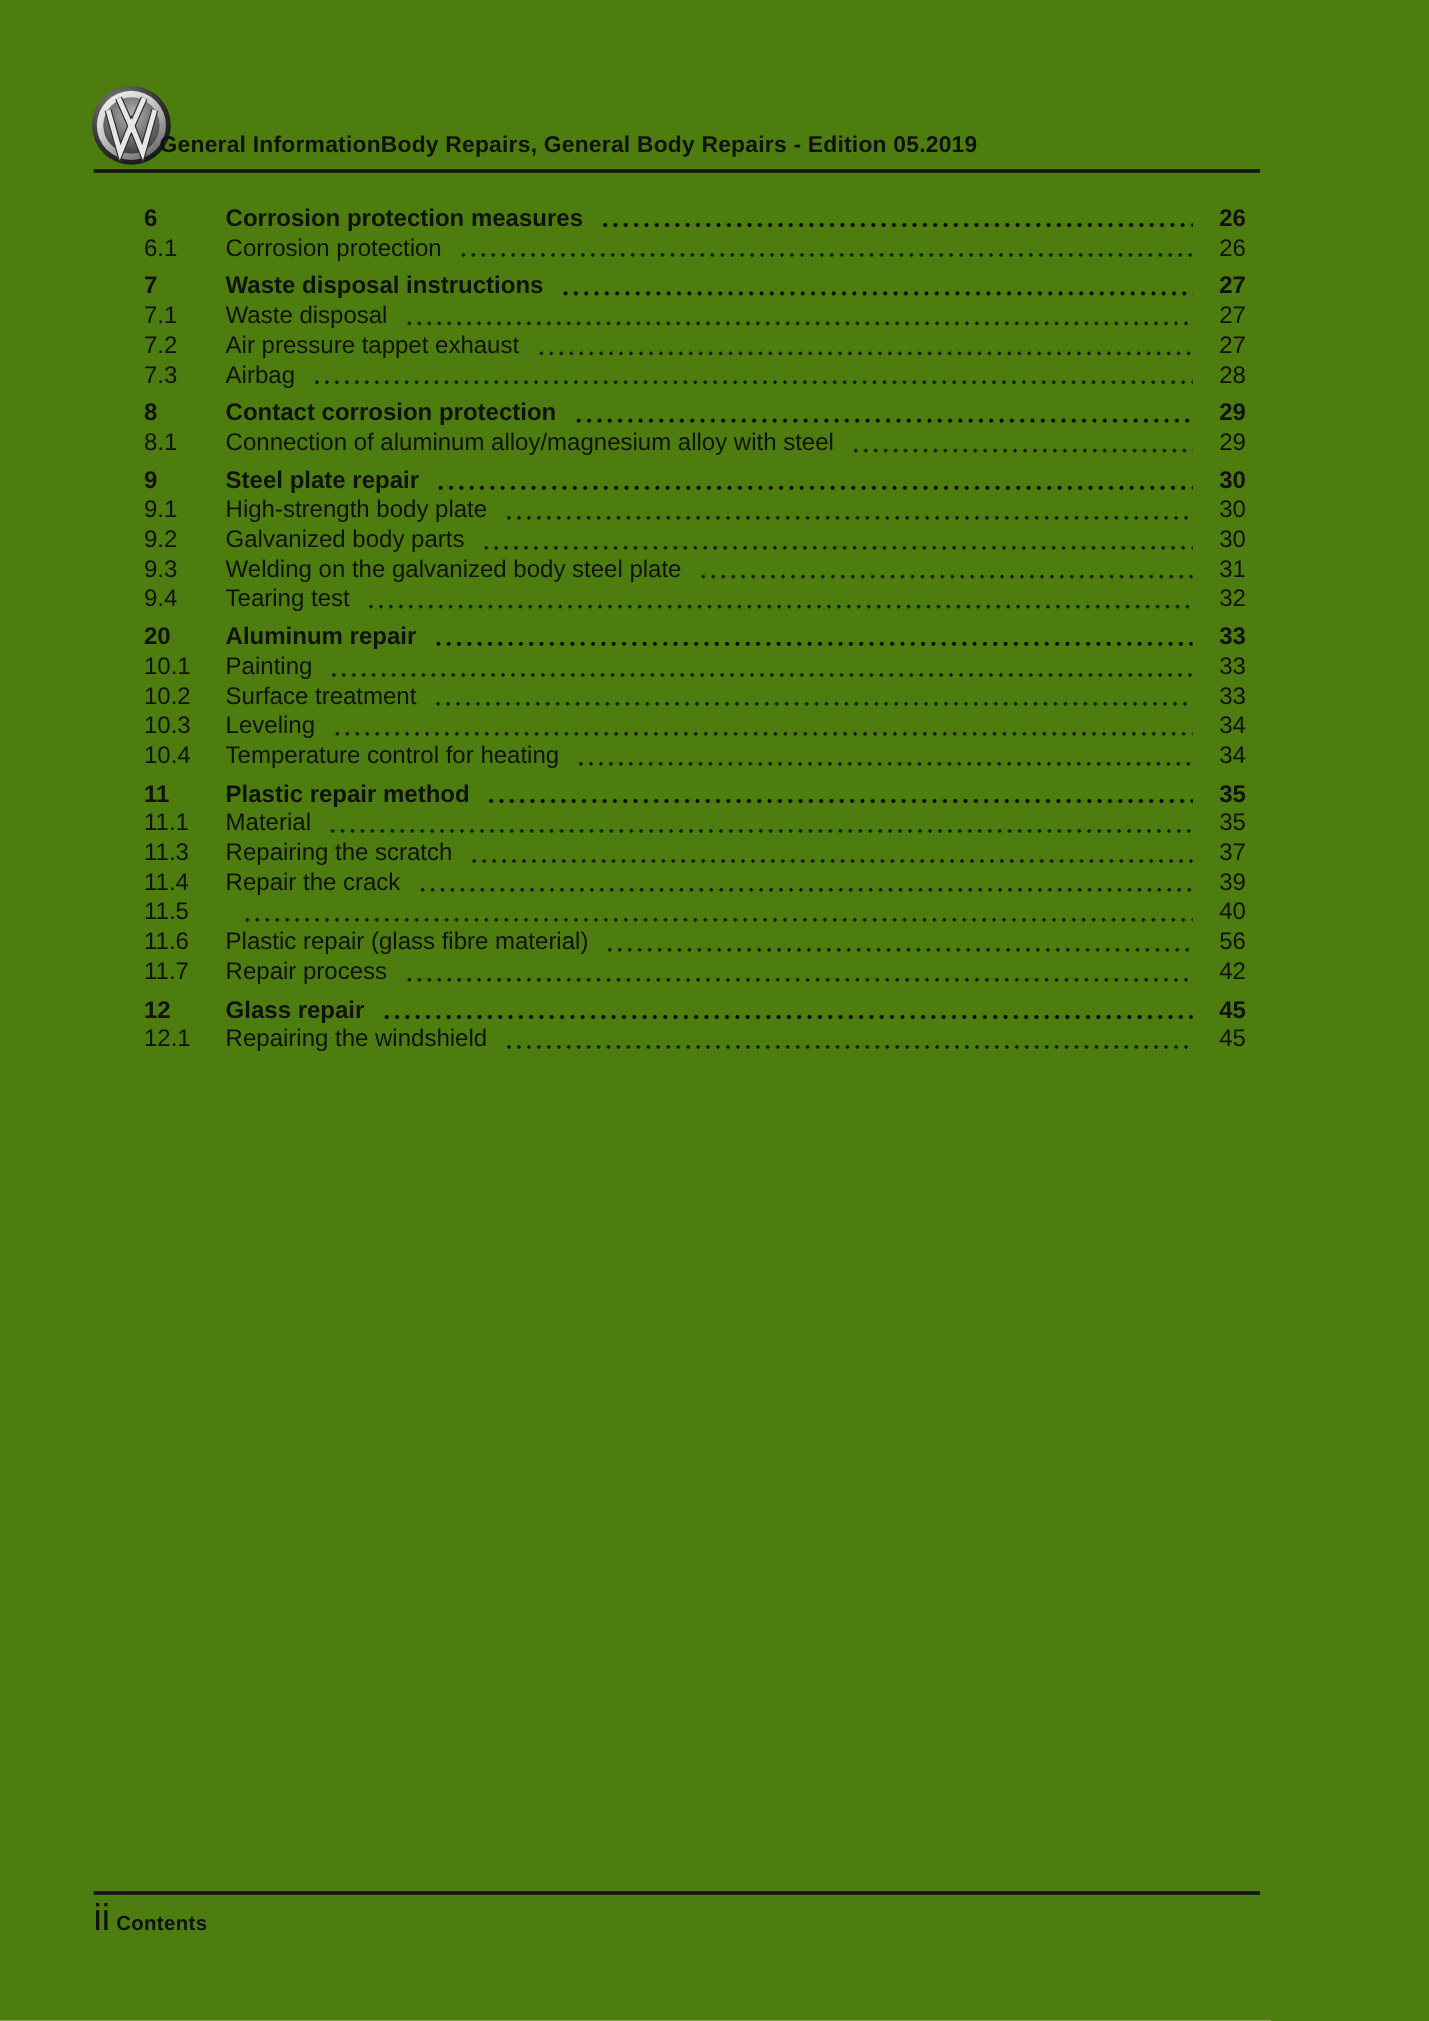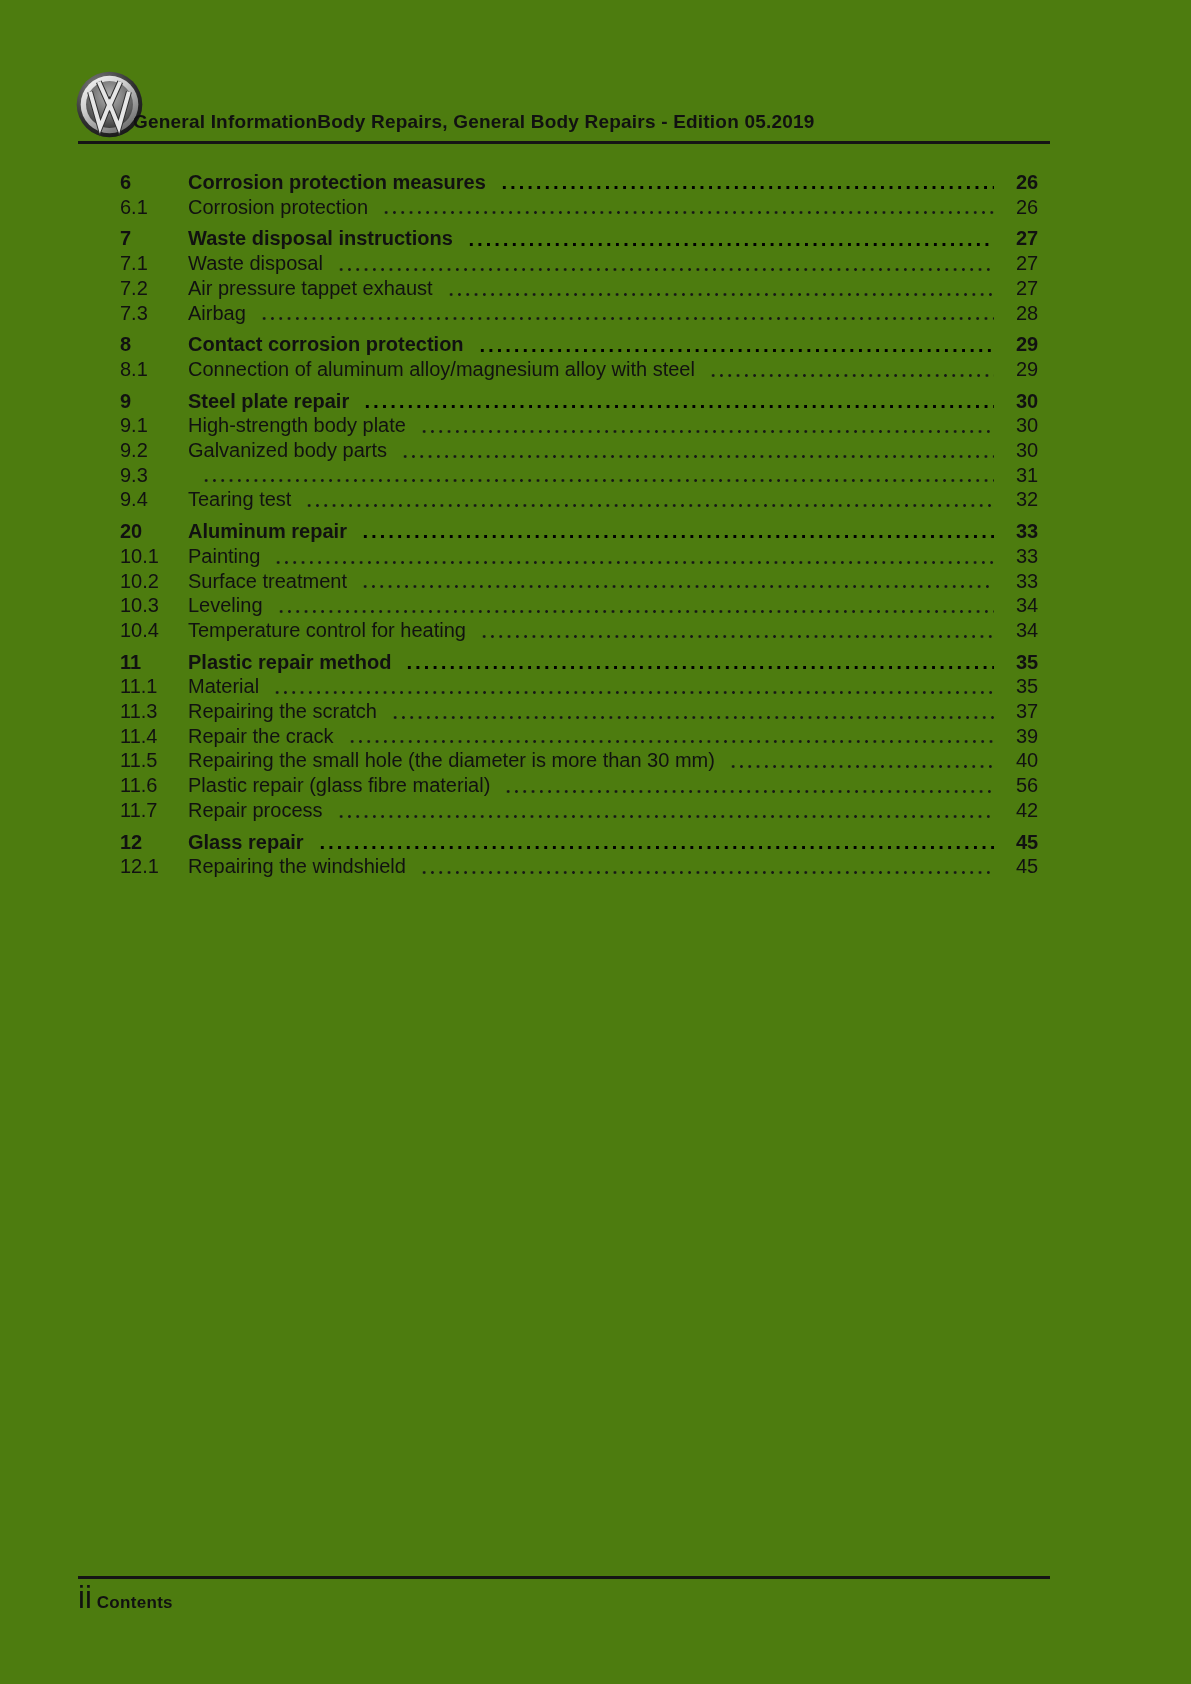--- a/index.html
+++ b/index.html
@@ -198,20 +198,21 @@
 
     <div class="toc-row">
       <span class="toc-num">9.2</span>
       <span class="toc-title">Galvanized body parts</span>
       <span class="toc-dots"></span>
       <span class="toc-page">30</span>
     </div>
 
     <div class="toc-row">
       <span class="toc-num">9.3</span>
+      <span class="toc-title">Welding on the galvanized body steel plate</span>
       <span class="toc-dots"></span>
       <span class="toc-page">31</span>
     </div>
 
     <div class="toc-row">
       <span class="toc-num">9.4</span>
       <span class="toc-title">Tearing test</span>
       <span class="toc-dots"></span>
       <span class="toc-page">32</span>
     </div>
@@ -275,21 +276,20 @@
 
     <div class="toc-row">
       <span class="toc-num">11.4</span>
       <span class="toc-title">Repair the crack</span>
       <span class="toc-dots"></span>
       <span class="toc-page">39</span>
     </div>
 
     <div class="toc-row">
       <span class="toc-num">11.5</span>
-      <span class="toc-title">Repairing the small hole (the diameter is more than 30 mm)</span>
       <span class="toc-dots"></span>
       <span class="toc-page">40</span>
     </div>
 
     <div class="toc-row">
       <span class="toc-num">11.6</span>
       <span class="toc-title">Plastic repair (glass fibre material)</span>
       <span class="toc-dots"></span>
       <span class="toc-page">56</span>
     </div>

